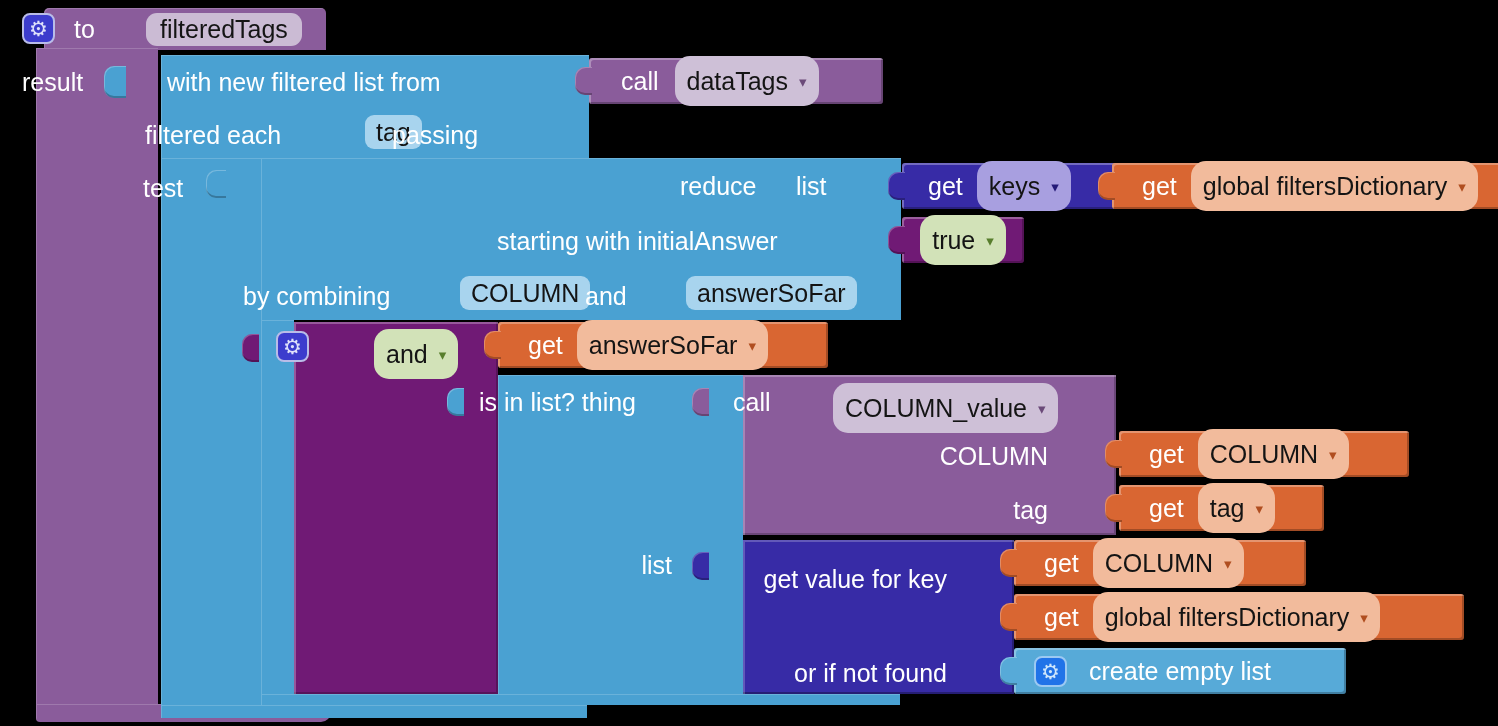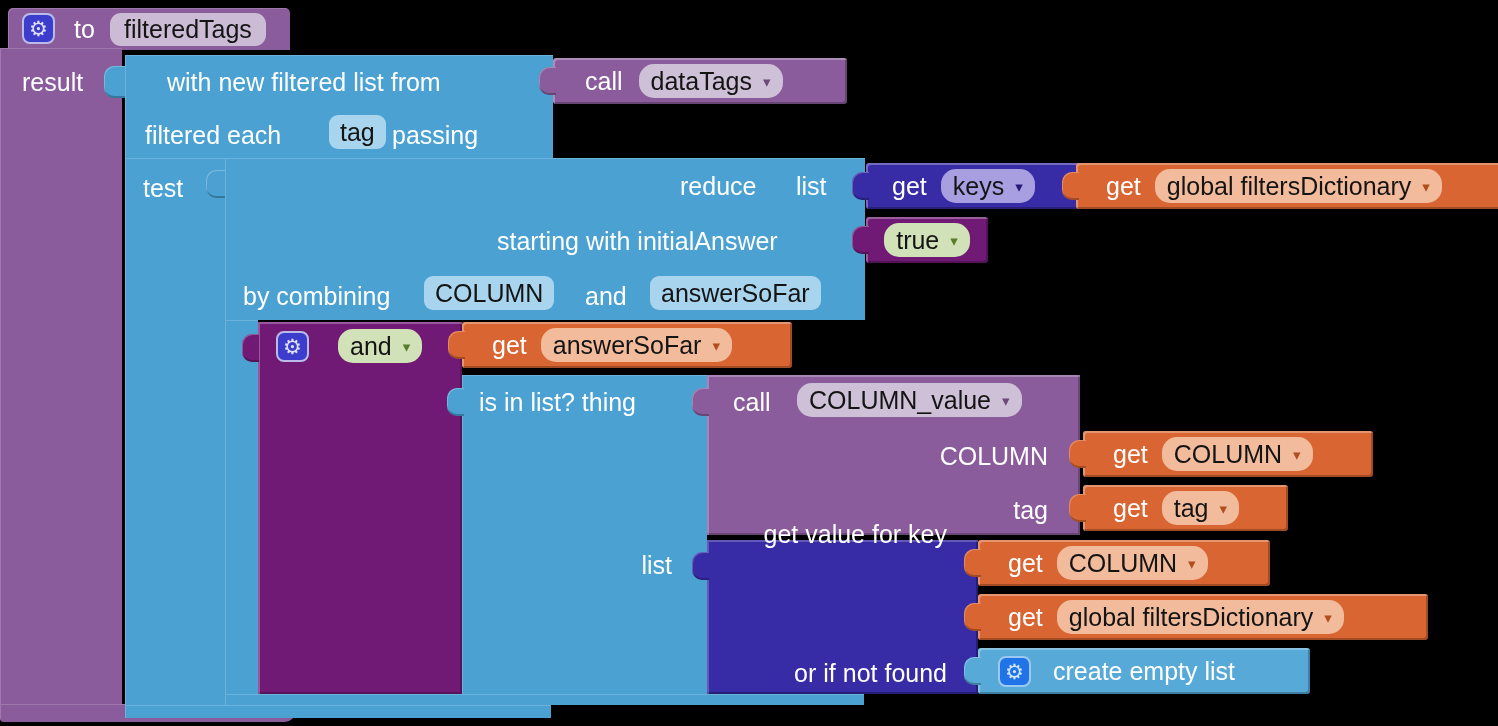--- a/index.html
+++ b/index.html
@@ -1,20 +1,20 @@
 <!DOCTYPE html>
 <html><head>
 <meta charset="utf-8">
 <style>
   html,body{margin:0;padding:0;background:#000;}
   #canvas{
     position:relative;width:1498px;height:726px;background:#000;overflow:hidden;
     font-family:"Liberation Sans",sans-serif;font-size:25px;color:#fff;
   }
-  .abs{position:absolute;}
+  .abs{position:absolute;margin-left:36px;}
   
   .purple{background:#8a5c9b;}
   .blue{background:#4aa1d2;}
   .blue-lt{background:#57aad8;}
   .indigo{background:#372ba6;}
   .orange{background:#d96632;}
   .green{background:#701a75;}
   
   .block{
     border-radius:3px;
@@ -26,21 +26,21 @@
   
   .plug{
     position:absolute;width:17px;height:28px;border-radius:10px 0 0 10px;
     box-shadow:inset 1px 1px 0 rgba(255,255,255,.25), inset 0 -2px 0 rgba(0,0,0,.25);
   }
   .txt{position:absolute;white-space:nowrap;line-height:32px;}
   .right{text-align:right;}
   
   .dd{
     display:inline-flex;align-items:center;gap:11px;height:34px;
-    border-radius:15px;padding:0 12px;color:#141414;white-space:nowrap;
+    border-radius:15px;padding:8px 12px;color:#141414;white-space:nowrap;
   }
   .dd .arrow{font-size:15px;line-height:1;}
   .dd-purple{background:#cec0d7;}  .dd-purple .arrow{color:#6b4a79;}
   .dd-indigo{background:#a89fe0;}  .dd-indigo .arrow{color:#241a77;}
   .dd-orange{background:#f2bb9c;}  .dd-orange .arrow{color:#b04e20;}
   .dd-green{background:#d2e2b8;}   .dd-green .arrow{color:#587e2d;}
   
   .chip{
     display:inline-flex;align-items:center;height:34px;border-radius:9px;
     padding:0 11px;background:#a8d4ee;color:#141414;white-space:nowrap;
@@ -185,21 +185,21 @@
     <div class="plug orange" style="left:-14px;top:9px;"></div>
     <span>get</span>
     <span class="dd dd-orange">
       <span>tag</span>
       <span class="arrow">▾</span>
     </span>
   </div>
 
   <div class="abs indigo part" style="left:707px;top:540px;width:271px;height:154px;box-shadow:inset 2px 2px 0 rgba(255,255,255,.22), inset -2px -2px 0 rgba(0,0,0,.3);"></div>
   <div class="plug indigo" style="left:692px;top:552px;"></div>
-  <span class="txt right" style="left:722px;top:518px;width:225px;">get value for key</span>
+  <span class="txt right" style="left:722px;top:563px;width:225px;">get value for key</span>
   <span class="txt right" style="left:722px;top:657px;width:225px;">or if not found</span>
 
   <div class="abs orange block" style="left:978px;top:540px;width:262px;height:46px;padding-left:30px;gap:14px;">
     <div class="plug orange" style="left:-14px;top:9px;"></div>
     <span>get</span>
     <span class="dd dd-orange">
       <span>COLUMN</span>
       <span class="arrow">▾</span>
     </span>
   </div>

